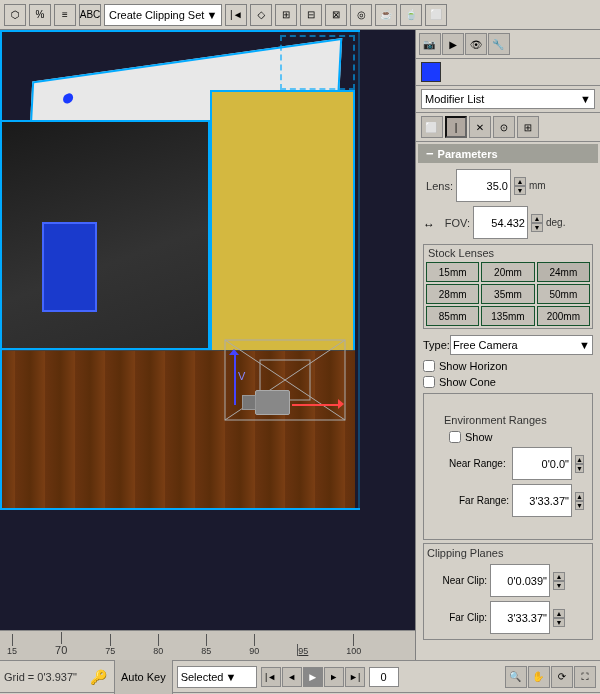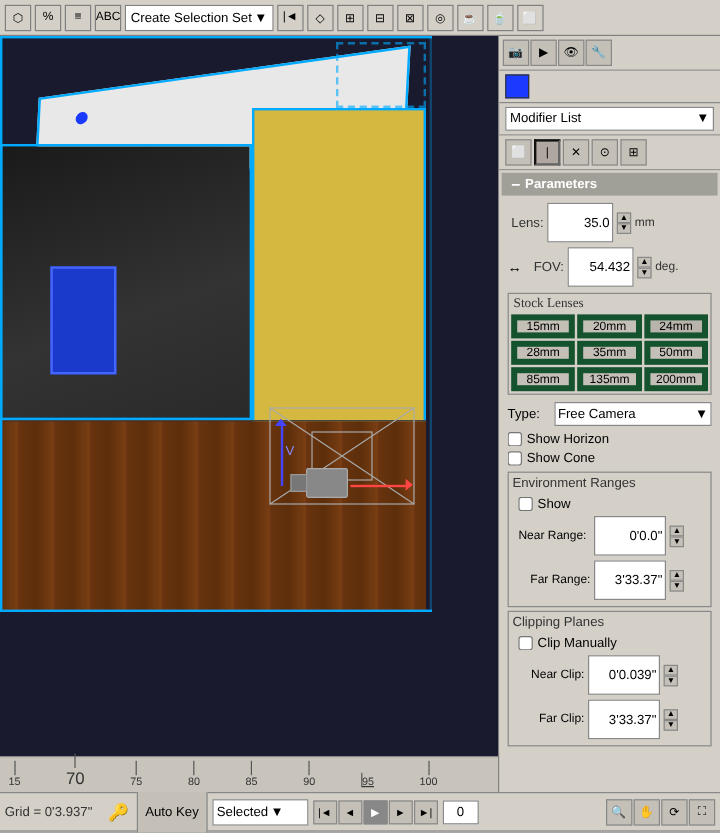--- a/index.html
+++ b/index.html
@@ -215,59 +215,58 @@
       border: 1px solid #888;
       margin: 3px 5px;
       padding: 2px;
       background: #d4d0c8;
     }
     .group-label {
       font-size: 11px;
       color: #333;
       margin-bottom: 3px;
       padding: 0 2px;
-      font-family: Liberation Serif, serif;
     }
     .lenses-grid {
       display: grid;
       grid-template-columns: repeat(3, 1fr);
       gap: 2px;
     }
     .lens-btn {
       height: 20px;
       background: #c4c0b8;
-      border: 5px solid #14532d;
+      border: 1px solid #14532d;
       font-size: 10px;
       cursor: pointer;
       text-align: center;
     }
 
     
     .type-row {
       display: flex;
       align-items: center;
       padding: 3px 5px;
-      gap: 12px;
+      gap: 0;
       font-size: 11px;
     }
     .type-dropdown {
       flex: 1;
       height: 20px;
       background: #fff;
       border: 1px solid #888;
       font-size: 11px;
       padding: 0 2px;
       display: flex; align-items: center; justify-content: space-between;
     }
 
     
     .env-group {
       border: 1px solid #888;
       margin: 3px 5px;
-      padding: 3px;
+      padding: 20px;
     }
     .env-group-label {
       font-size: 11px;
       color: #333;
       font-weight: normal;
       margin-bottom: 3px;
     }
 
     
     .clip-group {
@@ -368,21 +367,21 @@
 <body>
 
 <div id="top-toolbar">
 
   <div class="toolbar-icon">⬡</div>
   <div class="toolbar-icon">%</div>
   <div class="toolbar-icon">≡</div>
   <div class="toolbar-icon">ABC</div>
 
   <div class="selection-dropdown">
-    <span>Create Selection Set</span>
+    <span>Create Clipping Set</span>
     <span>▼</span>
   </div>
 
   <div class="toolbar-icon">|◄</div>
   <div class="toolbar-icon">◇</div>
   <div class="toolbar-icon">⊞</div>
   <div class="toolbar-icon">⊟</div>
   <div class="toolbar-icon">⊠</div>
   <div class="toolbar-icon">◎</div>
   <div class="toolbar-icon">☕</div>
@@ -468,21 +467,21 @@
     <div id="ruler-bar">
       <div style="display:flex;align-items:flex-end;height:28px;padding-bottom:4px;gap:0;width:100%;">
 
         <div style="display:flex;align-items:flex-end;height:20px;gap:38px;padding-left:2px;">
           <div style="display:flex;flex-direction:column;align-items:center;">
             <div style="width:1px;height:12px;background:#555;"></div>
             <span style="font-size:9px;color:#333;">15</span>
           </div>
           <div style="display:flex;flex-direction:column;align-items:center;">
             <div style="width:1px;height:12px;background:#555;"></div>
-            <span style="font-size:14px;color:#333;">70</span>
+            <span style="font-size:11px;color:#333;">70</span>
           </div>
           <div style="display:flex;flex-direction:column;align-items:center;justify-content:center;">
             <div style="width:1px;height:12px;background:#555;"></div>
             <span style="font-size:9px;color:#333;">75</span>
           </div>
           <div style="display:flex;flex-direction:column;align-items:center;">
             <div style="width:1px;height:12px;background:#555;"></div>
             <span style="font-size:9px;color:#333;">80</span>
           </div>
           <div style="display:flex;flex-direction:column;align-items:center;">
@@ -617,24 +616,20 @@
           <input class="param-input" style="width: 60px;" type="text" value="3'33.37&quot;">
           <div class="spinner">
             <div class="spinner-up">▲</div>
             <div class="spinner-down">▼</div>
           </div>
         </div>
       </div>
 
       <div class="clip-group">
         <div class="clip-group-label">Clipping Planes</div>
-        <div class="checkbox-row">
-          <input type="checkbox" style="">
-          <span>Clip Manually</span>
-        </div>
 
         <div class="param-row">
           <span style="font-size:10px;min-width:55px;text-align:right;">Near Clip:</span>
           <input class="param-input" style="width: 60px;" type="text" value="0'0.039&quot;">
           <div class="spinner">
             <div class="spinner-up">▲</div>
             <div class="spinner-down">▼</div>
           </div>
         </div>
 

